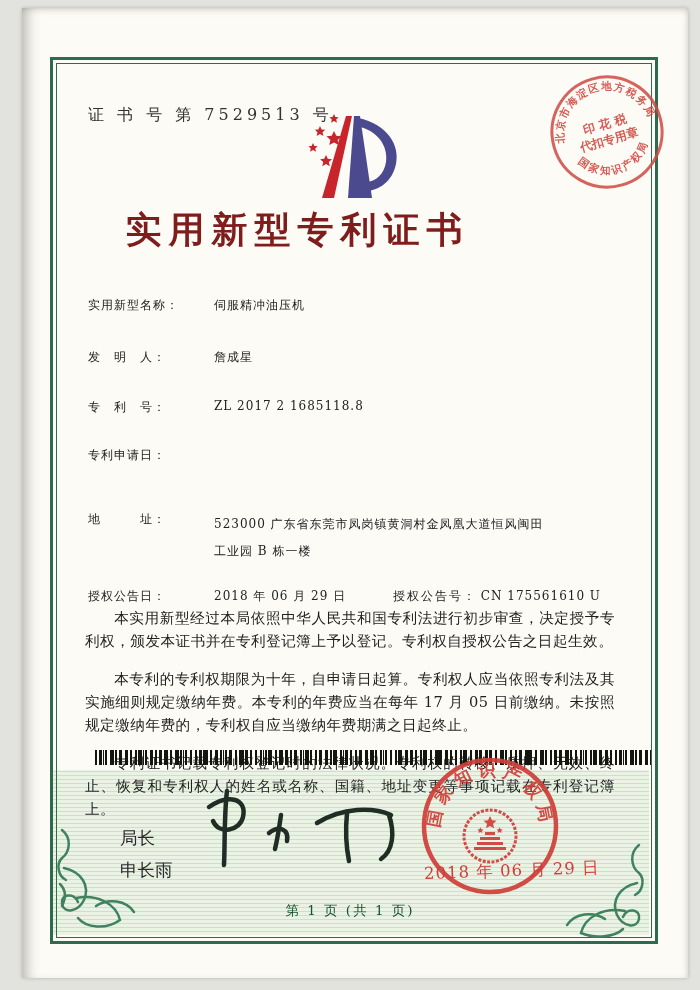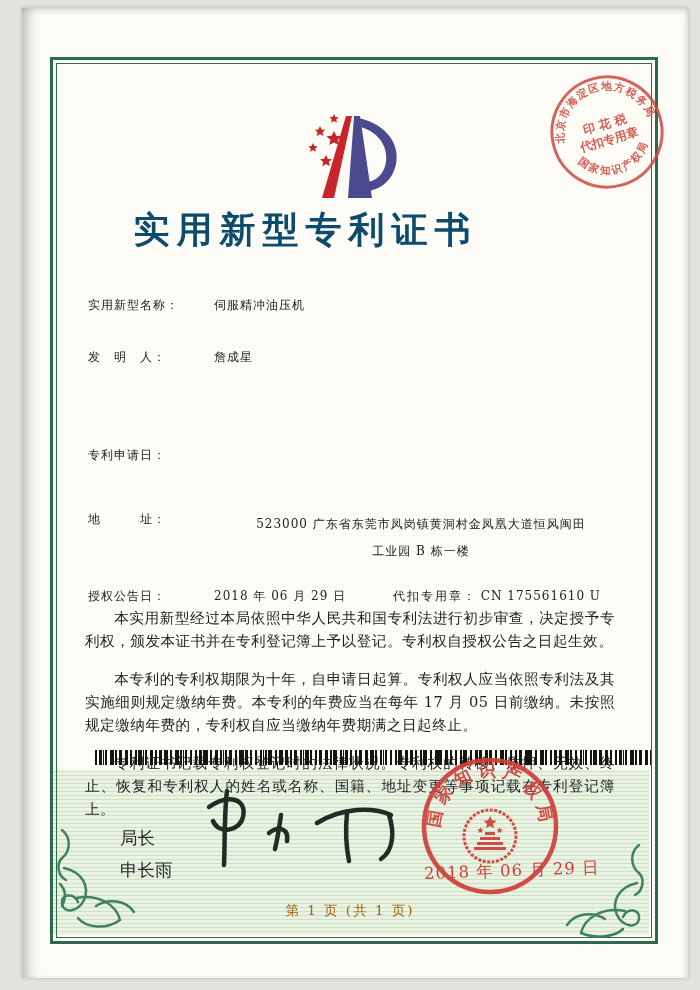--- a/index.html
+++ b/index.html
@@ -5,57 +5,58 @@
   html,body{margin:0;padding:0;background:#e2e2df;}
   #stage{position:relative;width:700px;height:990px;background:#e2e2df;overflow:hidden;
          font-family:"DejaVu Serif","Liberation Serif",serif;color:#2b2b2b;}
   #paper{position:absolute;left:22px;top:8px;width:666px;height:970px;background:#fcfbf5;
          box-shadow:inset 14px 0 14px -10px rgba(90,90,85,.45), inset -4px 0 6px -4px rgba(120,120,115,.35),
                     inset 0 6px 8px -6px rgba(120,120,115,.4), 0 0 4px rgba(0,0,0,.2);}
   #frame{position:absolute;left:50px;top:57px;width:602px;height:881px;border:3px solid #2c6b4f;}
   #frame-inner{position:absolute;left:3px;top:3px;right:3px;bottom:3px;border:1px solid #2c6b4f;}
   .abs{position:absolute;}
   #cert-number{left:88px;top:105px;font-size:16px;letter-spacing:4px;color:#333;}
-  #title{left:12px;top:206px;width:587px;text-align:center;font-size:36px;font-weight:bold;
-         letter-spacing:7px;color:#0c4a6e;}
+  #title{left:4px;top:206px;width:587px;text-align:center;font-size:36px;font-weight:bold;
+         letter-spacing:7px;color:#7f1d1d;}
   .row{position:absolute;left:88px;width:540px;display:flex;font-size:12px;color:#222;}
   .row .lbl{flex:0 0 126px;letter-spacing:1px;}
   .row .val{letter-spacing:1px;}
-  #addr-val{width:416px;line-height:27px;text-align:center;}
+  #addr-val{width:416px;line-height:27px;}
   #grant-no{position:absolute;left:305px;top:0;}
   #paras{left:70px;top:591px;width:560px;font-size:14.6px;line-height:23px;text-align:justify;color:#1f1f1f;}
   #paras p{margin:15px;text-indent:2em;letter-spacing:.5px;}
   #barcode{left:95px;top:750px;width:556px;height:15px;
       background:
         repeating-linear-gradient(90deg,#15150f 0 2px,transparent 2px 5px),
         repeating-linear-gradient(90deg,#15150f 0 1px,transparent 1px 8px),
         repeating-linear-gradient(90deg,transparent 0 4px,#15150f 4px 6px,transparent 6px 13px);}
   #band{left:53px;top:770px;width:596px;height:165px;
       background:repeating-linear-gradient(0deg,#e9f2e3 0 3px,#c9e0bf 3px 4px);
       opacity:.95;}
   #signer{left:120px;top:822px;font-size:17.5px;color:#2a2a2a;
           font-family:"DejaVu Sans","Liberation Sans",sans-serif;line-height:32px;}
   #seal-date{left:424px;top:860px;font-size:16.5px;color:#cf3f39;letter-spacing:1px;
              transform:rotate(-2deg);z-index:6;}
-  #footer{left:0;top:902px;width:700px;text-align:center;font-size:13.5px;color:#a16207;letter-spacing:2px;z-index:5;}
+  #footer{left:0;top:902px;width:700px;text-align:center;font-size:13.5px;color:#14532d;letter-spacing:2px;z-index:5;}
   svg{position:absolute;overflow:visible;}
   .seal-text{font-family:"DejaVu Sans","Liberation Sans",sans-serif;font-weight:bold;fill:#cf3f39;}
 </style>
 </head>
 <body>
 
 <div id="stage">
   <div id="paper"></div>
 
   <div class="abs" id="band"></div>
 
   <div id="frame">
     <div id="frame-inner"></div>
   </div>
 
+  <div class="abs" id="cert-number">证 书 号 第 7529513 号</div>
 
   <svg id="logo" style="left:288px;top:110px;" width="124" height="92" viewBox="0 0 124 92">
     <polygon points="58,6 64,6 46,88 34,88" fill="#c8242c"></polygon>
     <polygon points="66,6 72,6 84,88 60,88" fill="#4b4a8f"></polygon>
     <path d="M70,8 C100,14 112,36 108,54 C104,74 86,84 72,80 L70,70 C84,76 96,66 98,52 C100,36 90,20 68,16 Z" fill="#4b4a8f"></path>
     <g fill="#c8242c">
       <path d="M46,4 l1.4,3 3.3,.3 -2.5,2.2 .8,3.2 -3,-1.7 -2.9,1.7 .7,-3.2 -2.4,-2.2 3.2,-.3 z"></path>
       <path d="M32,16 l1.6,3.4 3.7,.4 -2.8,2.5 .9,3.6 -3.4,-1.9 -3.3,1.9 .8,-3.6 -2.7,-2.5 3.6,-.4 z"></path>
       <path d="M25,33 l1.4,3 3.3,.3 -2.5,2.2 .8,3.2 -3,-1.7 -2.9,1.7 .7,-3.2 -2.4,-2.2 3.2,-.3 z"></path>
       <path d="M46,21 l2.3,4.8 5.3,.5 -4,3.6 1.2,5.2 -4.8,-2.7 -4.7,2.7 1.1,-5.2 -3.9,-3.6 5.2,-.5 z"></path>
@@ -66,33 +67,37 @@
   <div class="abs" id="title">实用新型专利证书</div>
 
   <div class="row" style="top:297px">
     <span class="lbl">实用新型名称：</span>
     <span class="val">伺服精冲油压机</span>
   </div>
   <div class="row" style="top:349px">
     <span class="lbl">发　明　人：</span>
     <span class="val">詹成星</span>
   </div>
+  <div class="row" style="top:399px">
+    <span class="lbl">专　利　号：</span>
+    <span class="val">ZL 2017 2 1685118.8</span>
+  </div>
   <div class="row" style="top:447px">
     <span class="lbl">专利申请日：</span>
   </div>
   <div class="row" style="top:511px">
     <span class="lbl">地　　　址：</span>
     <span class="val" id="addr-val"><span>523000 广东省东莞市凤岗镇黄洞村金凤凰大道恒风闽田</span><br>
       <span>工业园 B 栋一楼</span></span>
   </div>
   <div class="row" style="top:588px">
     <span class="lbl">授权公告日：</span>
     <span class="val">2018 年 06 月 29 日</span>
     <span id="grant-no">
-      <span class="lbl" style="letter-spacing:2px">代扣专用章：</span>
+      <span class="lbl" style="letter-spacing:2px">授权公告号：</span>
       <span class="val">CN 175561610 U</span>
     </span>
   </div>
 
   <div class="abs" id="paras">
     <p>本实用新型经过本局依照中华人民共和国专利法进行初步审查，决定授予专利权，颁发本证书并在专利登记簿上予以登记。专利权自授权公告之日起生效。</p>
     <p>本专利的专利权期限为十年，自申请日起算。专利权人应当依照专利法及其实施细则规定缴纳年费。本专利的年费应当在每年 17 月 05 日前缴纳。未按照规定缴纳年费的，专利权自应当缴纳年费期满之日起终止。</p>
     <p>专利证书记载专利权登记时的法律状况。专利权的转移、质押、无效、终止、恢复和专利权人的姓名或名称、国籍、地址变更等事项记载在专利登记簿上。</p>
   </div>
 

